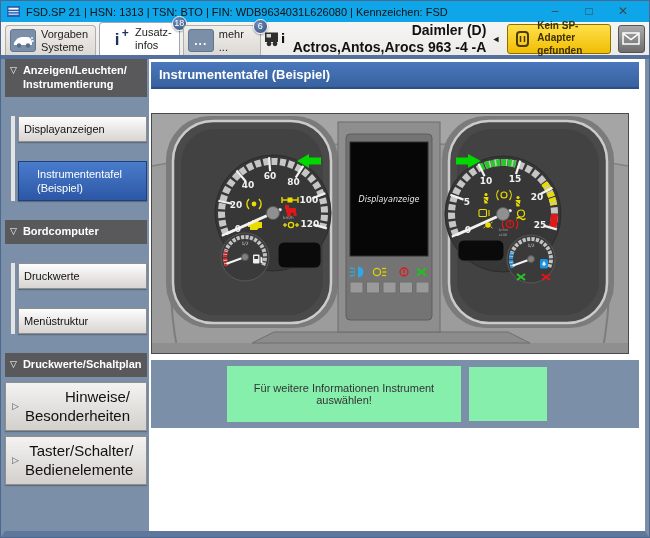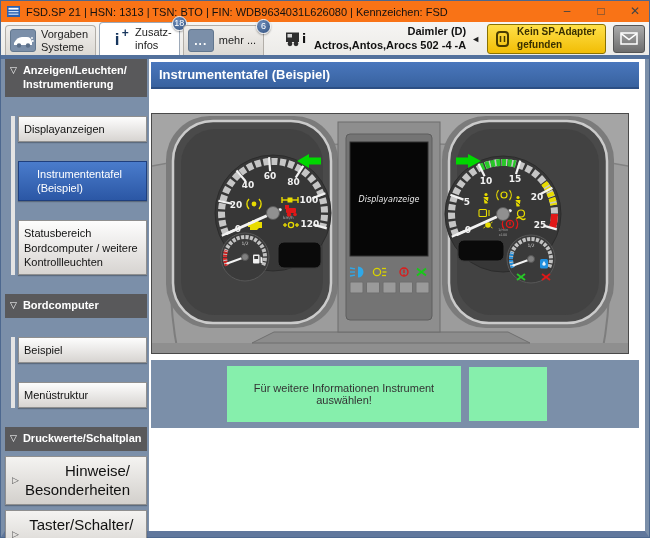--- a/index.html
+++ b/index.html
@@ -2,40 +2,40 @@
 <html><head>
 <meta charset="utf-8">
 <style>
   * { box-sizing: border-box; margin: 0; padding: 0; }
   html,body { background:#fff; }
   body { font-family:"Liberation Sans", sans-serif; }
 
   .app { width:650px; height:538px; border:1px solid #4d688f; display:flex; flex-direction:column; background:#fff; }
 
   
-  .titlebar { height:21px; background:#f97316; display:flex; align-items:center; padding:0 0 0 6px; gap:6px; flex:0 0 auto; }
+  .titlebar { height:21px; background:#0ea5e9; display:flex; align-items:center; padding:0 12px 0 6px; gap:6px; flex:0 0 auto; }
   .title-text { font-size:11px; color:#111; white-space:nowrap; overflow:hidden; flex:1; }
   .win-btn { width:28px; height:21px; text-align:center; line-height:20px; font-size:12px; color:#444; cursor:default; }
 
   
   .toolbar { height:37px; flex:0 0 auto; background:linear-gradient(#f6f5f3,#ecebe8); border-bottom:4px solid #53719c; display:flex; align-items:flex-end; padding:0 4px; position:relative; }
   .tab { display:flex; align-items:center; gap:5px; height:30px; padding:2px 7px 2px 4px; margin-right:3px; border:1px solid #b2aea8; border-bottom:none; border-radius:4px 4px 0 0; background:linear-gradient(#f1efec,#dcd9d4); position:relative; cursor:pointer; }
   .tab.active { background:#fff; border-color:#9da9b8; height:33px; }
   .tab-ico { width:26px; height:23px; border-radius:3px; display:flex; align-items:center; justify-content:center; flex:0 0 auto; }
   .tab-ico.slate { background:#7b8fa9; border:1px solid #62778f; }
   .tab-ico.white { background:#fff; }
   .iplus { position:relative; font-weight:bold; color:#17365d; font-size:17px; line-height:1; }
   .iplus sup { position:absolute; top:-4px; left:7px; font-size:12px; }
   .dots { color:#fff; font-weight:bold; font-size:12px; letter-spacing:1px; line-height:1; }
   .tab-label { font-size:11px; color:#222; line-height:1.15; white-space:pre-line; }
   .badge { position:absolute; top:-7px; right:-8px; width:15px; height:15px; border-radius:50%; background:radial-gradient(circle at 35% 30%, #6d8cba, #32517e); border:1px solid #f2f2f2; color:#fff; font-size:9px; line-height:13px; text-align:center; box-shadow:0 1px 2px rgba(0,0,0,.35); }
 
   .tb-right { margin-left:auto; display:flex; align-items:center; gap:7px; align-self:center; }
   .vehicle { display:flex; align-items:center; gap:5px; cursor:pointer; }
-  .veh-text { text-align:right; font-size:11px; font-weight:bold; color:#111; line-height:1.2; white-space:nowrap; }
+  .veh-text { text-align:right; font-size:14px; font-weight:bold; color:#111; line-height:1.2; white-space:nowrap; }
   .veh-arrow { font-size:9px; color:#222; }
   .adapter-btn { display:flex; align-items:center; gap:5px; height:30px; padding:2px 9px 2px 6px; background:linear-gradient(#ffe049,#f1bd05); border:1px solid #8a7200; border-radius:3px; cursor:pointer; }
   .adapter-label { font-size:10px; font-weight:bold; color:#3a3000; line-height:1.25; white-space:pre-line; }
   .mail-btn { width:32px; height:28px; background:linear-gradient(#ababab,#6d6d6d); border:1px solid #555; border-radius:3px; display:flex; align-items:center; justify-content:center; cursor:pointer; }
 
   
   .main { flex:1; display:flex; min-height:0; background:#7b8fa9; border-left:4px solid #7b8fa9; border-right:4px solid #7b8fa9; border-bottom:6px solid #60779c; }
 
   
   .sidebar { width:144px; flex:0 0 auto; padding:0 2px 0 0; }
@@ -118,21 +118,21 @@
           <svg width="24" height="17">
               <path d="M1,2.5 h13 v9.5 h-13 z" fill="#2e2e2e"></path>
               <rect x="2.5" y="4" width="4.5" height="3.5" fill="#d6d6d6"></rect>
               <circle cx="5" cy="13.8" r="2.4" fill="#2e2e2e"></circle>
               <circle cx="11" cy="13.8" r="2.4" fill="#2e2e2e"></circle>
               <text x="17" y="13" font-size="12" font-weight="bold" fill="#111">i</text>
             </svg>
         </span>
         <span class="veh-text">
           <div>Daimler (D)</div>
-          <div>Actros,Antos,Arocs 502 -4 -A</div>
+          <div>Actros,Antos,Arocs 963 -4 -A</div>
         </span>
         <span class="veh-arrow">◄</span>
       </div>
       <div class="adapter-btn">
         <span style="display:flex;">
           <svg width="18" height="22">
               <rect x="3" y="4" width="11" height="14" rx="3" fill="none" stroke="#4a3c00" stroke-width="2"></rect>
               <line x1="6.5" y1="8" x2="6.5" y2="14" stroke="#4a3c00" stroke-width="1.5"></line>
               <line x1="10.5" y1="8" x2="10.5" y2="14" stroke="#4a3c00" stroke-width="1.5"></line>
             </svg>
@@ -157,33 +157,30 @@
       <div class="sec">
         <div class="side-header">
           <span class="tri">▽</span>
           <span class="side-header-text">Anzeigen/Leuchten/
 Instrumentierung</span>
         </div>
         <div class="items">
           <div class="side-item">Displayanzeigen</div>
           <div class="side-item active">Instrumententafel
 (Beispiel)</div>
-          <div class="side-item">Statusbereich
-Bordcomputer / weitere
-Kontrollleuchten</div>
         </div>
       </div>
 
       <div class="sec">
         <div class="side-header">
           <span class="tri">▽</span>
           <span class="side-header-text">Bordcomputer</span>
         </div>
         <div class="items">
-          <div class="side-item">Beispiel</div>
+          <div class="side-item">Druckwerte</div>
           <div class="side-item">Menüstruktur</div>
         </div>
       </div>
 
       <div class="sec">
         <div class="side-header">
           <span class="tri">▽</span>
           <span class="side-header-text">Druckwerte/Schaltplan</span>
         </div>
       </div>

